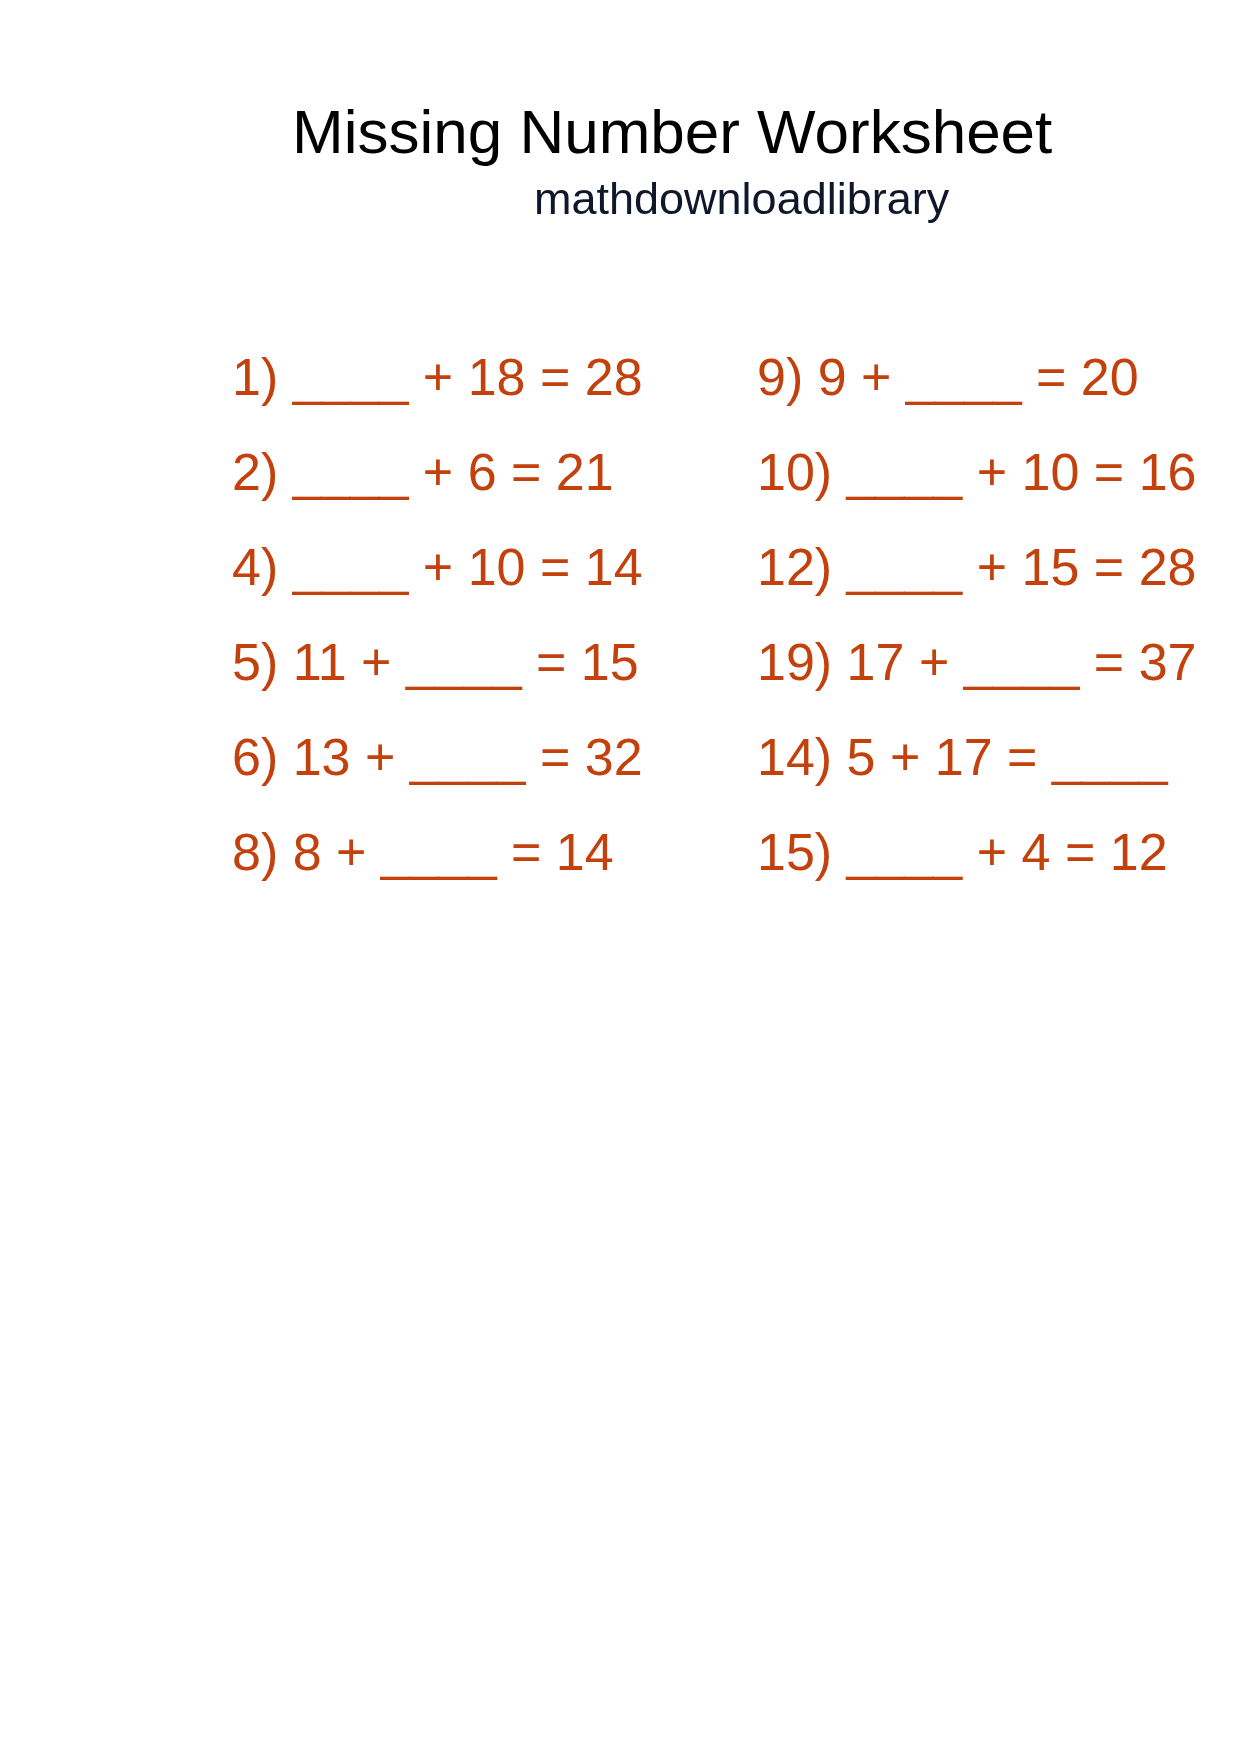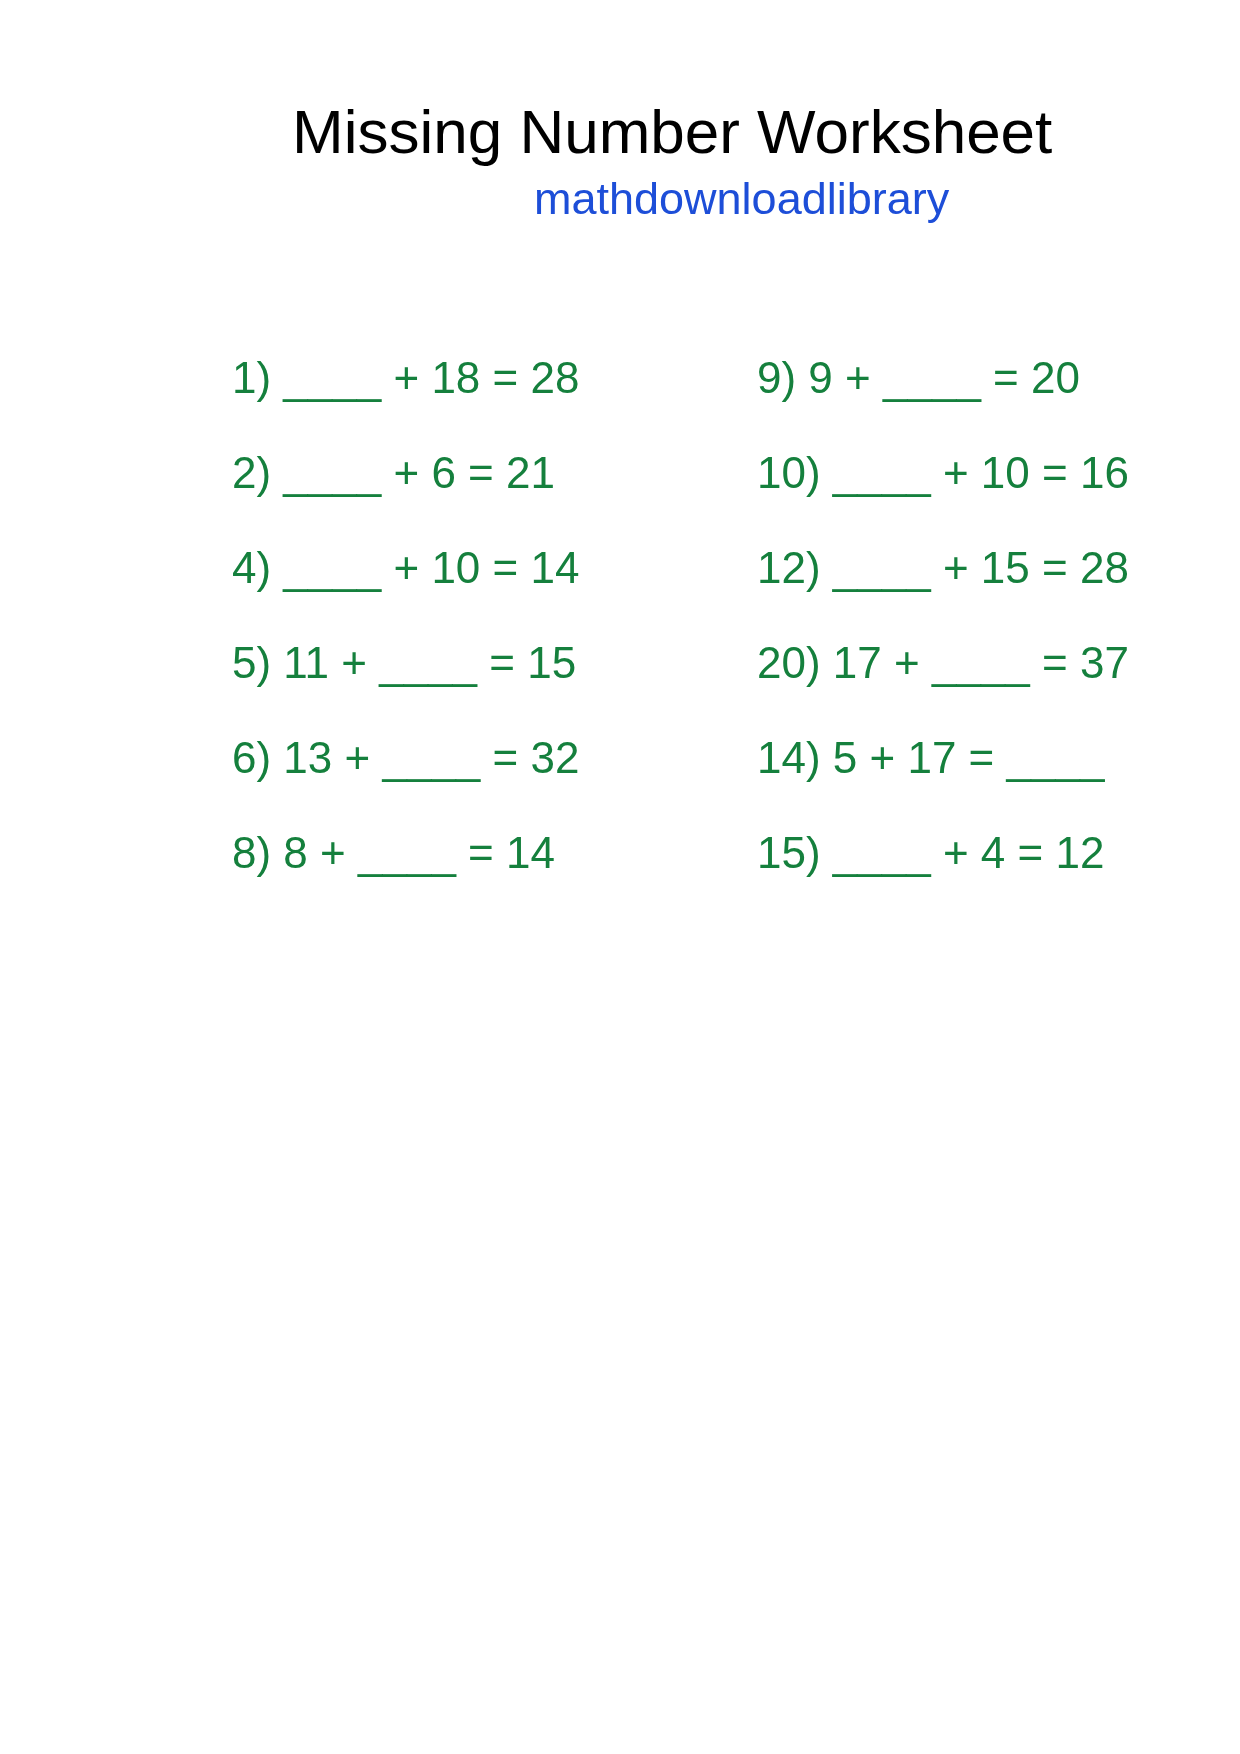--- a/index.html
+++ b/index.html
@@ -25,33 +25,33 @@
     color: #000000;
   }
   .subtitle {
     position: absolute;
     left: 502px;
     top: 176px;
     font-size: 45px;
     font-weight: 400;
     line-height: 1;
     white-space: nowrap;
-    color: #1d4ed8;
+    color: #0f172a;
   }
   .col {
     position: absolute;
     top: 330px;
   }
   .col-left  { left: 200px; }
   .col-right { left: 725px; }
   .problem {
-    font-size: 44px;
+    font-size: 52px;
     line-height: 95px;
     white-space: pre;
-    color: #15803d;
+    color: #c2410c;
   }
 </style>
 </head>
 <body>
 
 <div class="page">
 
   <h1 class="title">Missing Number Worksheet</h1>
 
   <div class="subtitle">mathdownloadlibrary</div>
@@ -62,18 +62,18 @@
     <p class="problem">4) ____ + 10 = 14</p>
     <p class="problem">5) 11 + ____ = 15</p>
     <p class="problem">6) 13 + ____ = 32</p>
     <p class="problem">8) 8 + ____ = 14</p>
   </div>
 
   <div class="col col-right">
     <p class="problem">9) 9 + ____ = 20</p>
     <p class="problem">10) ____ + 10 = 16</p>
     <p class="problem">12) ____ + 15 = 28</p>
-    <p class="problem">20) 17 + ____ = 37</p>
+    <p class="problem">19) 17 + ____ = 37</p>
     <p class="problem">14) 5 + 17 = ____</p>
     <p class="problem">15) ____ + 4 = 12</p>
   </div>
 
 </div>
 
 </body></html>

